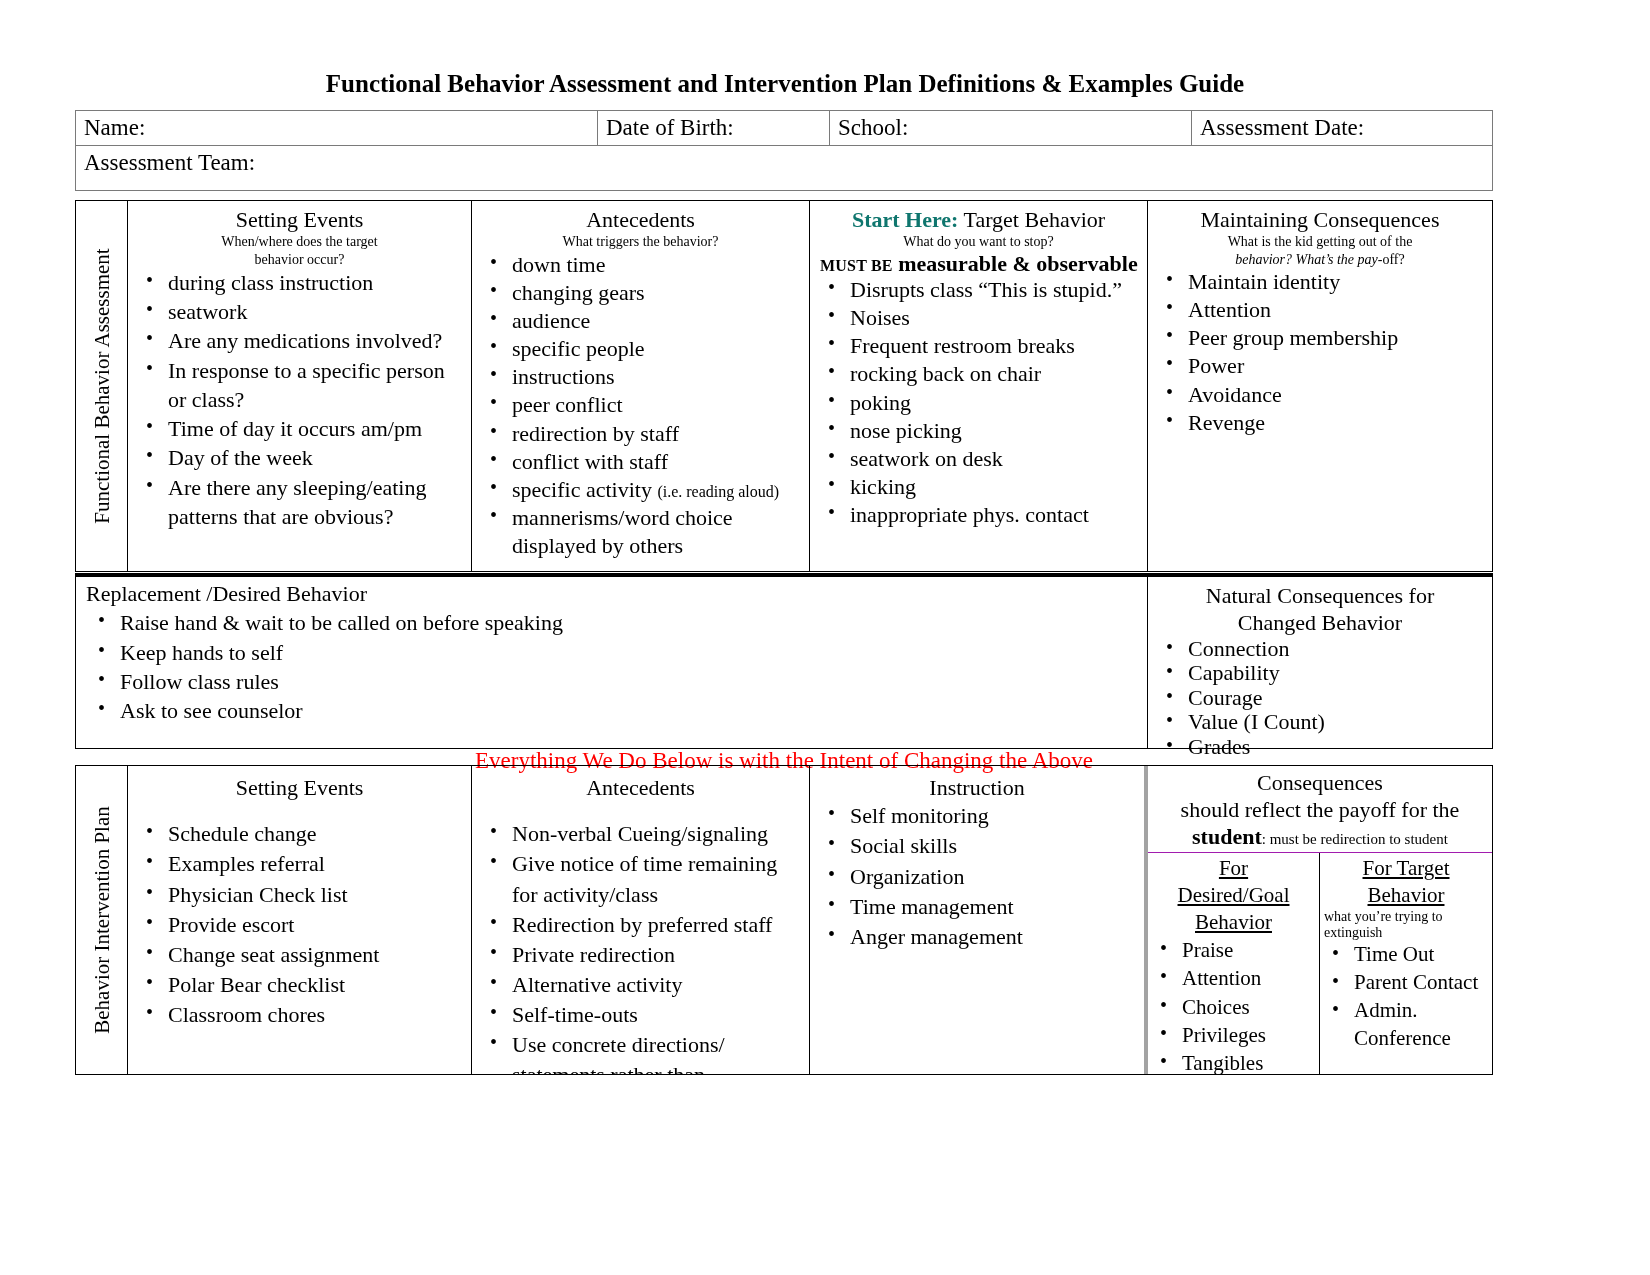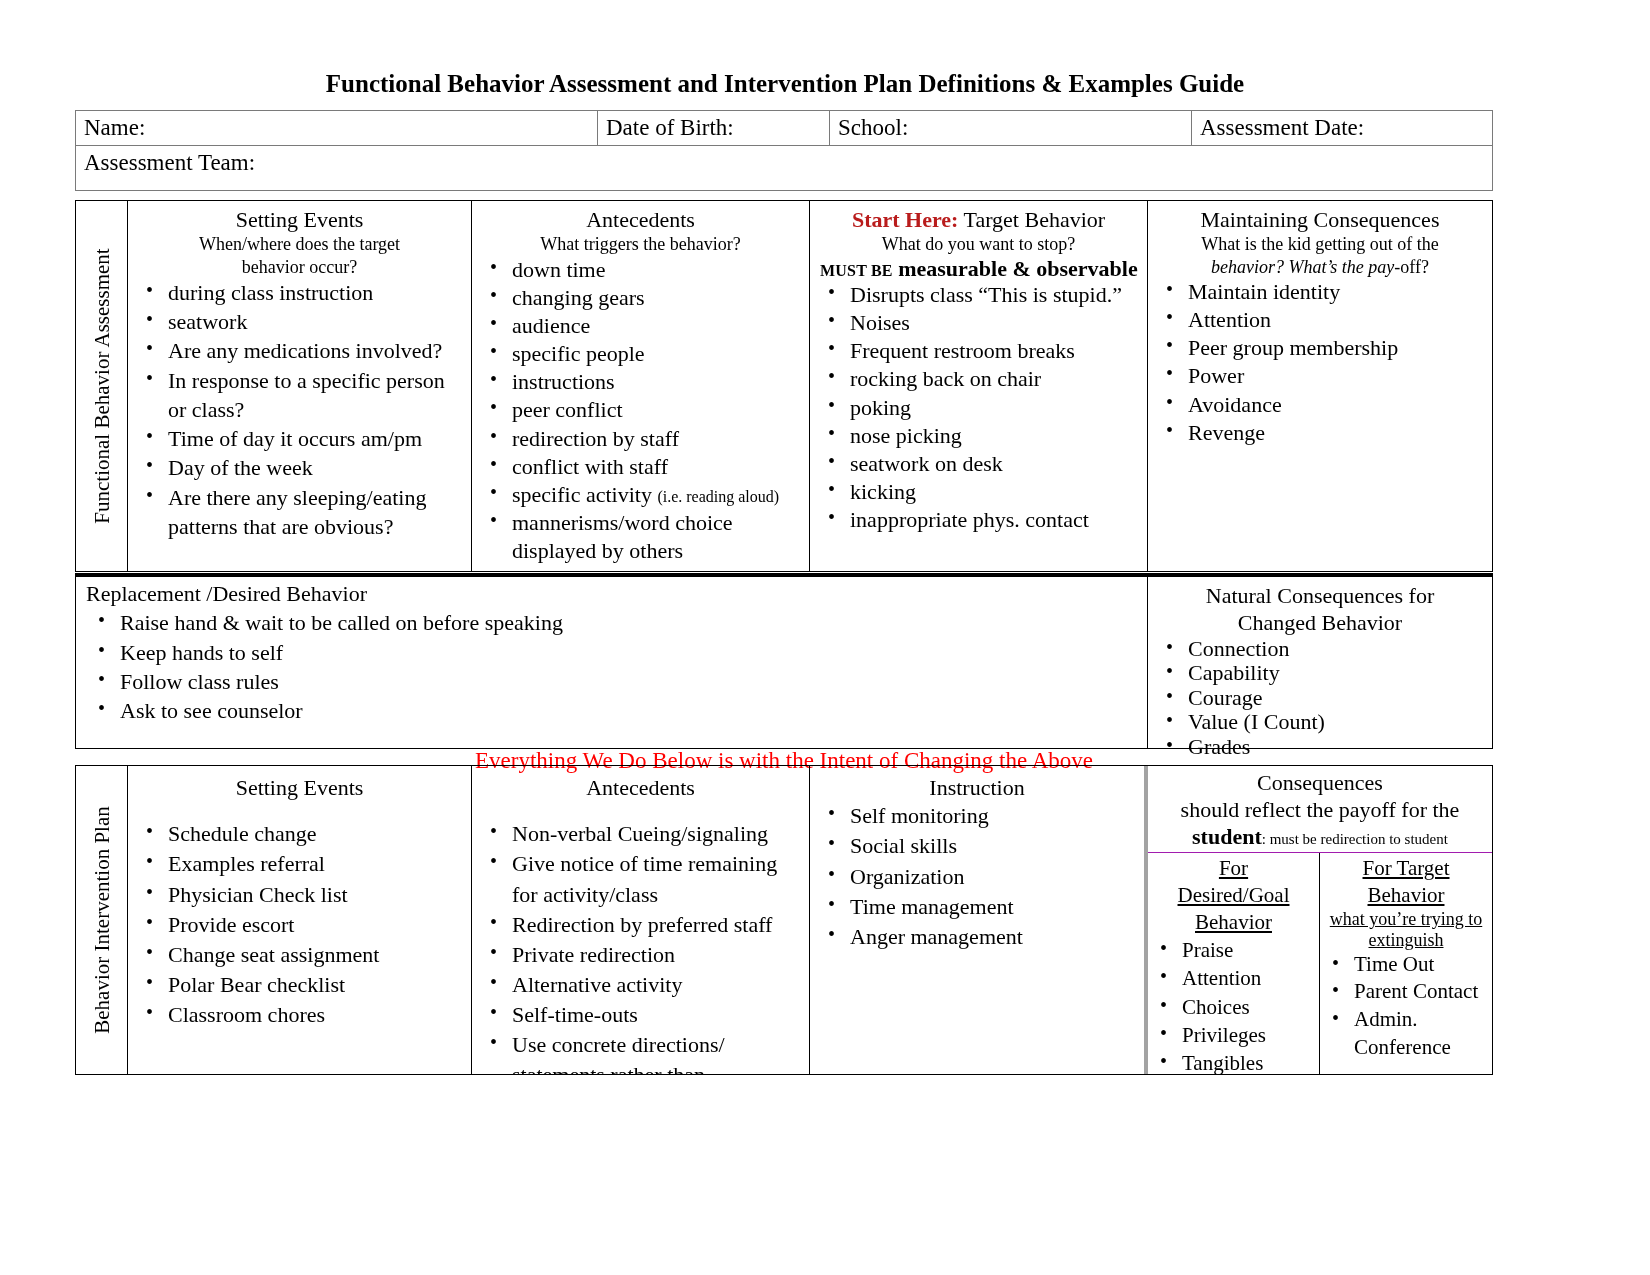--- a/index.html
+++ b/index.html
@@ -91,23 +91,23 @@
   .col-ant  { flex: 0 0 338px; }
   .col-tgt  { flex: 0 0 338px; }
   .col-mc   { flex: 1 1 auto; }
 
   .chead {
     text-align: center;
     font-size: 22px;
     line-height: 1.24;
     padding-top: 5px;
   }
-  .chead .sub { font-size: 18px; }
+  .chead .sub { font-size: 14px; }
   .chead .sub-i { font-style: italic; }
-  .starthere { color: #b91c1c; font-weight: bold; }
+  .starthere { color: #0f766e; font-weight: bold; }
   .mustbe {
     display: block;
     text-align: left;
     padding-left: 4px;
     font-size: 22px;
     font-weight: bold;
     line-height: 1.15;
   }
   .mustbe .sc {
     font-size: 16px;
@@ -218,24 +218,23 @@
   }
   .cons-half.left { border-right: 1px solid #000; }
   .cons-half .sub-title {
     text-align: center;
     font-size: 21px;
     line-height: 1.28;
   }
   .cons-half .sub-title u { }
   .cons-half .tiny {
     display: block;
-    text-align: center;
-    font-size: 18px;
+    text-align: left;
+    font-size: 14px;
     line-height: 1.15;
-    text-decoration: underline;
   }
   .cons-half ul.blist { font-size: 21px; line-height: 1.35; padding-left: 4px;}
   .cons-half.right ul.blist { font-size: 21px; line-height: 1.32;}
 </style>
 </head>
 <body>
 
 <div class="page">
 
   <div class="doc-title">Functional Behavior Assessment and Intervention Plan Definitions &amp; Examples Guide</div>

